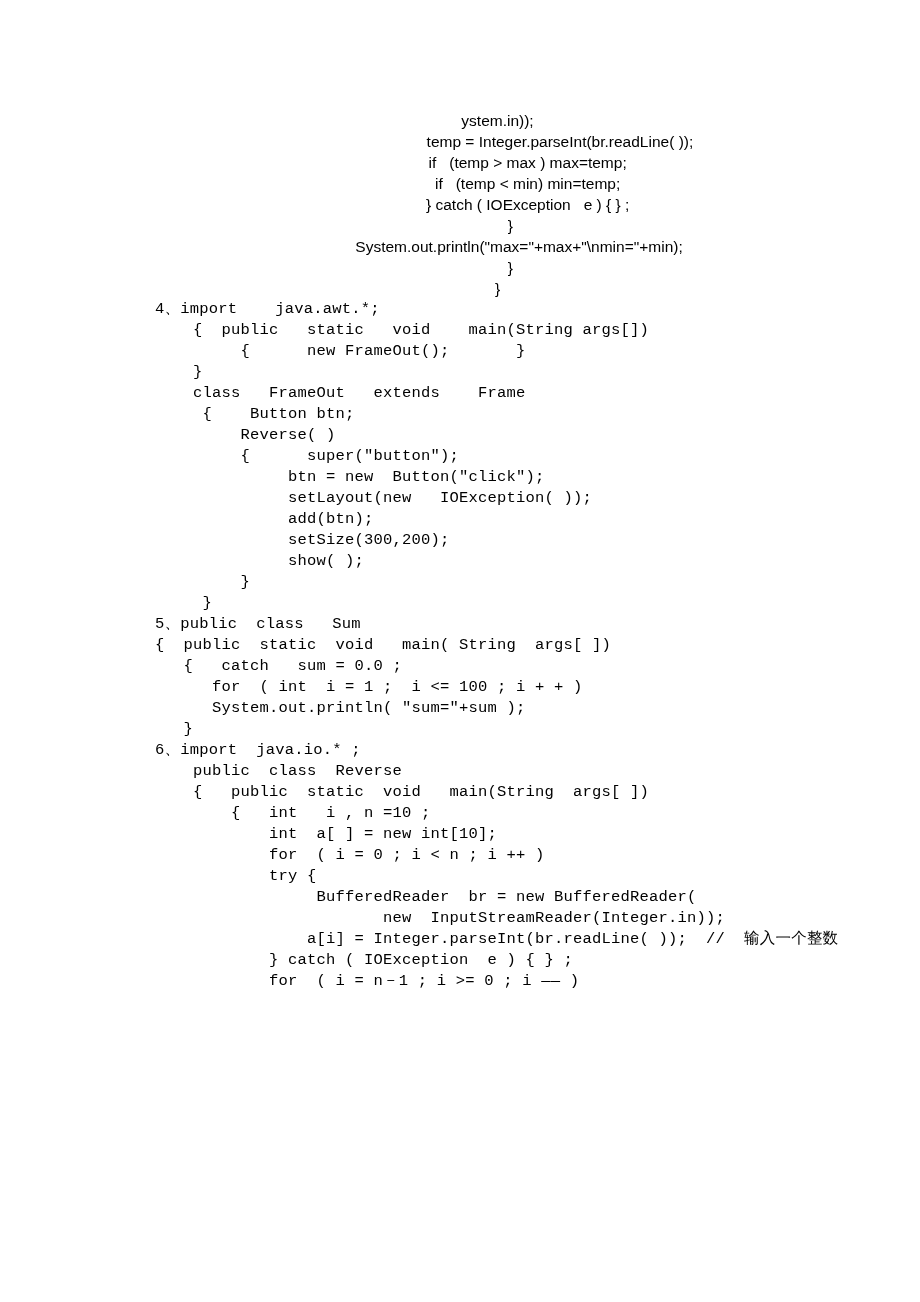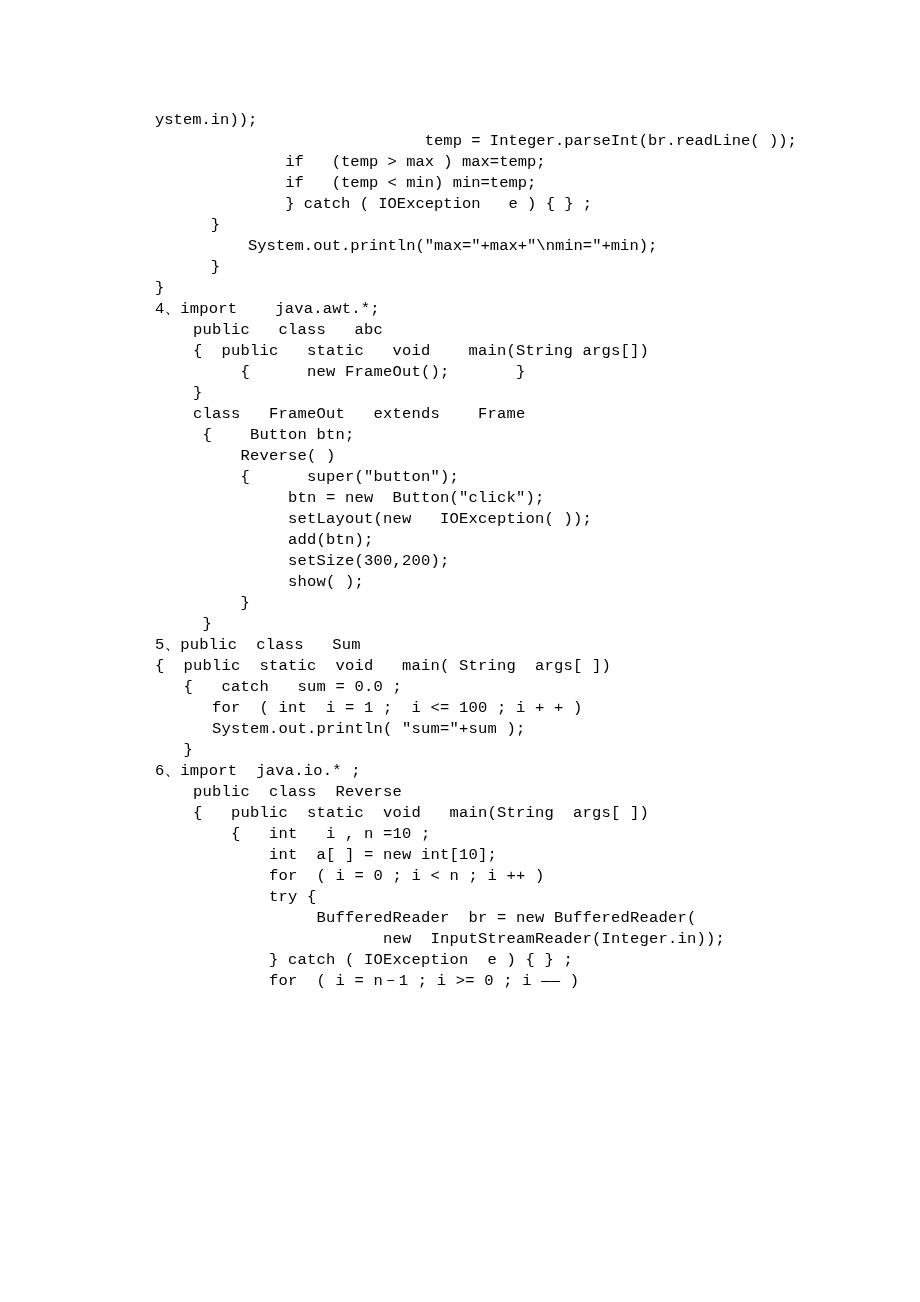--- a/index.html
+++ b/index.html
@@ -15,21 +15,22 @@
     box-sizing: border-box;
     width: 920px;
   }
   .line {
     font-size: 15.5px;
     line-height: 21px;
     white-space: pre;
     letter-spacing: 0px;
   }
   .mono {
-    font-family: Liberation Mono, monospace;
+    font-family: Liberation Sans, sans-serif;
+    text-align: center;
   }
   .serif {
     font-family: Liberation Mono, monospace;
     letter-spacing: 0.2px;
   }
 </style>
 </head>
 <body>
 
 <div class="page">
@@ -37,21 +38,20 @@
       <div class="line mono">ystem.in));</div>
       <div class="line mono">                             temp = Integer.parseInt(br.readLine( ));</div>
       <div class="line mono">              if   (temp &gt; max ) max=temp;</div>
       <div class="line mono">              if   (temp &lt; min) min=temp;</div>
       <div class="line mono">              } catch ( IOException   e ) { } ;</div>
       <div class="line mono">      }</div>
       <div class="line mono">          System.out.println("max="+max+"\nmin="+min);</div>
       <div class="line mono">      }</div>
       <div class="line mono">}</div>
       <div class="line serif">4、import    java.awt.*;</div>
-      <div class="line serif">    public   class   abc</div>
       <div class="line serif">    {  public   static   void    main(String args[])</div>
       <div class="line serif">         {      new FrameOut();       }</div>
       <div class="line serif">    }</div>
       <div class="line serif">    class   FrameOut   extends    Frame</div>
       <div class="line serif">     {    Button btn;</div>
       <div class="line serif">         Reverse( )</div>
       <div class="line serif">         {      super("button");</div>
       <div class="line serif">              btn = new  Button("click");</div>
       <div class="line serif">              setLayout(new   IOException( ));</div>
       <div class="line serif">              add(btn);</div>
@@ -67,16 +67,17 @@
       <div class="line serif">   }</div>
       <div class="line serif">6、import  java.io.* ;</div>
       <div class="line serif">    public  class  Reverse</div>
       <div class="line serif">    {   public  static  void   main(String  args[ ])</div>
       <div class="line serif">        {   int   i , n =10 ;</div>
       <div class="line serif">            int  a[ ] = new int[10];</div>
       <div class="line serif">            for  ( i = 0 ; i &lt; n ; i ++ )</div>
       <div class="line serif">            try {</div>
       <div class="line serif">                 BufferedReader  br = new BufferedReader(</div>
       <div class="line serif">                        new  InputStreamReader(Integer.in));</div>
+      <div class="line serif">                a[i] = Integer.parseInt(br.readLine( ));  //  输入一个整数</div>
       <div class="line serif">            } catch ( IOException  e ) { } ;</div>
       <div class="line serif">            for  ( i = n－1 ; i &gt;= 0 ; i ―― )</div>
     </div>
 </div>
 
 </body></html>

